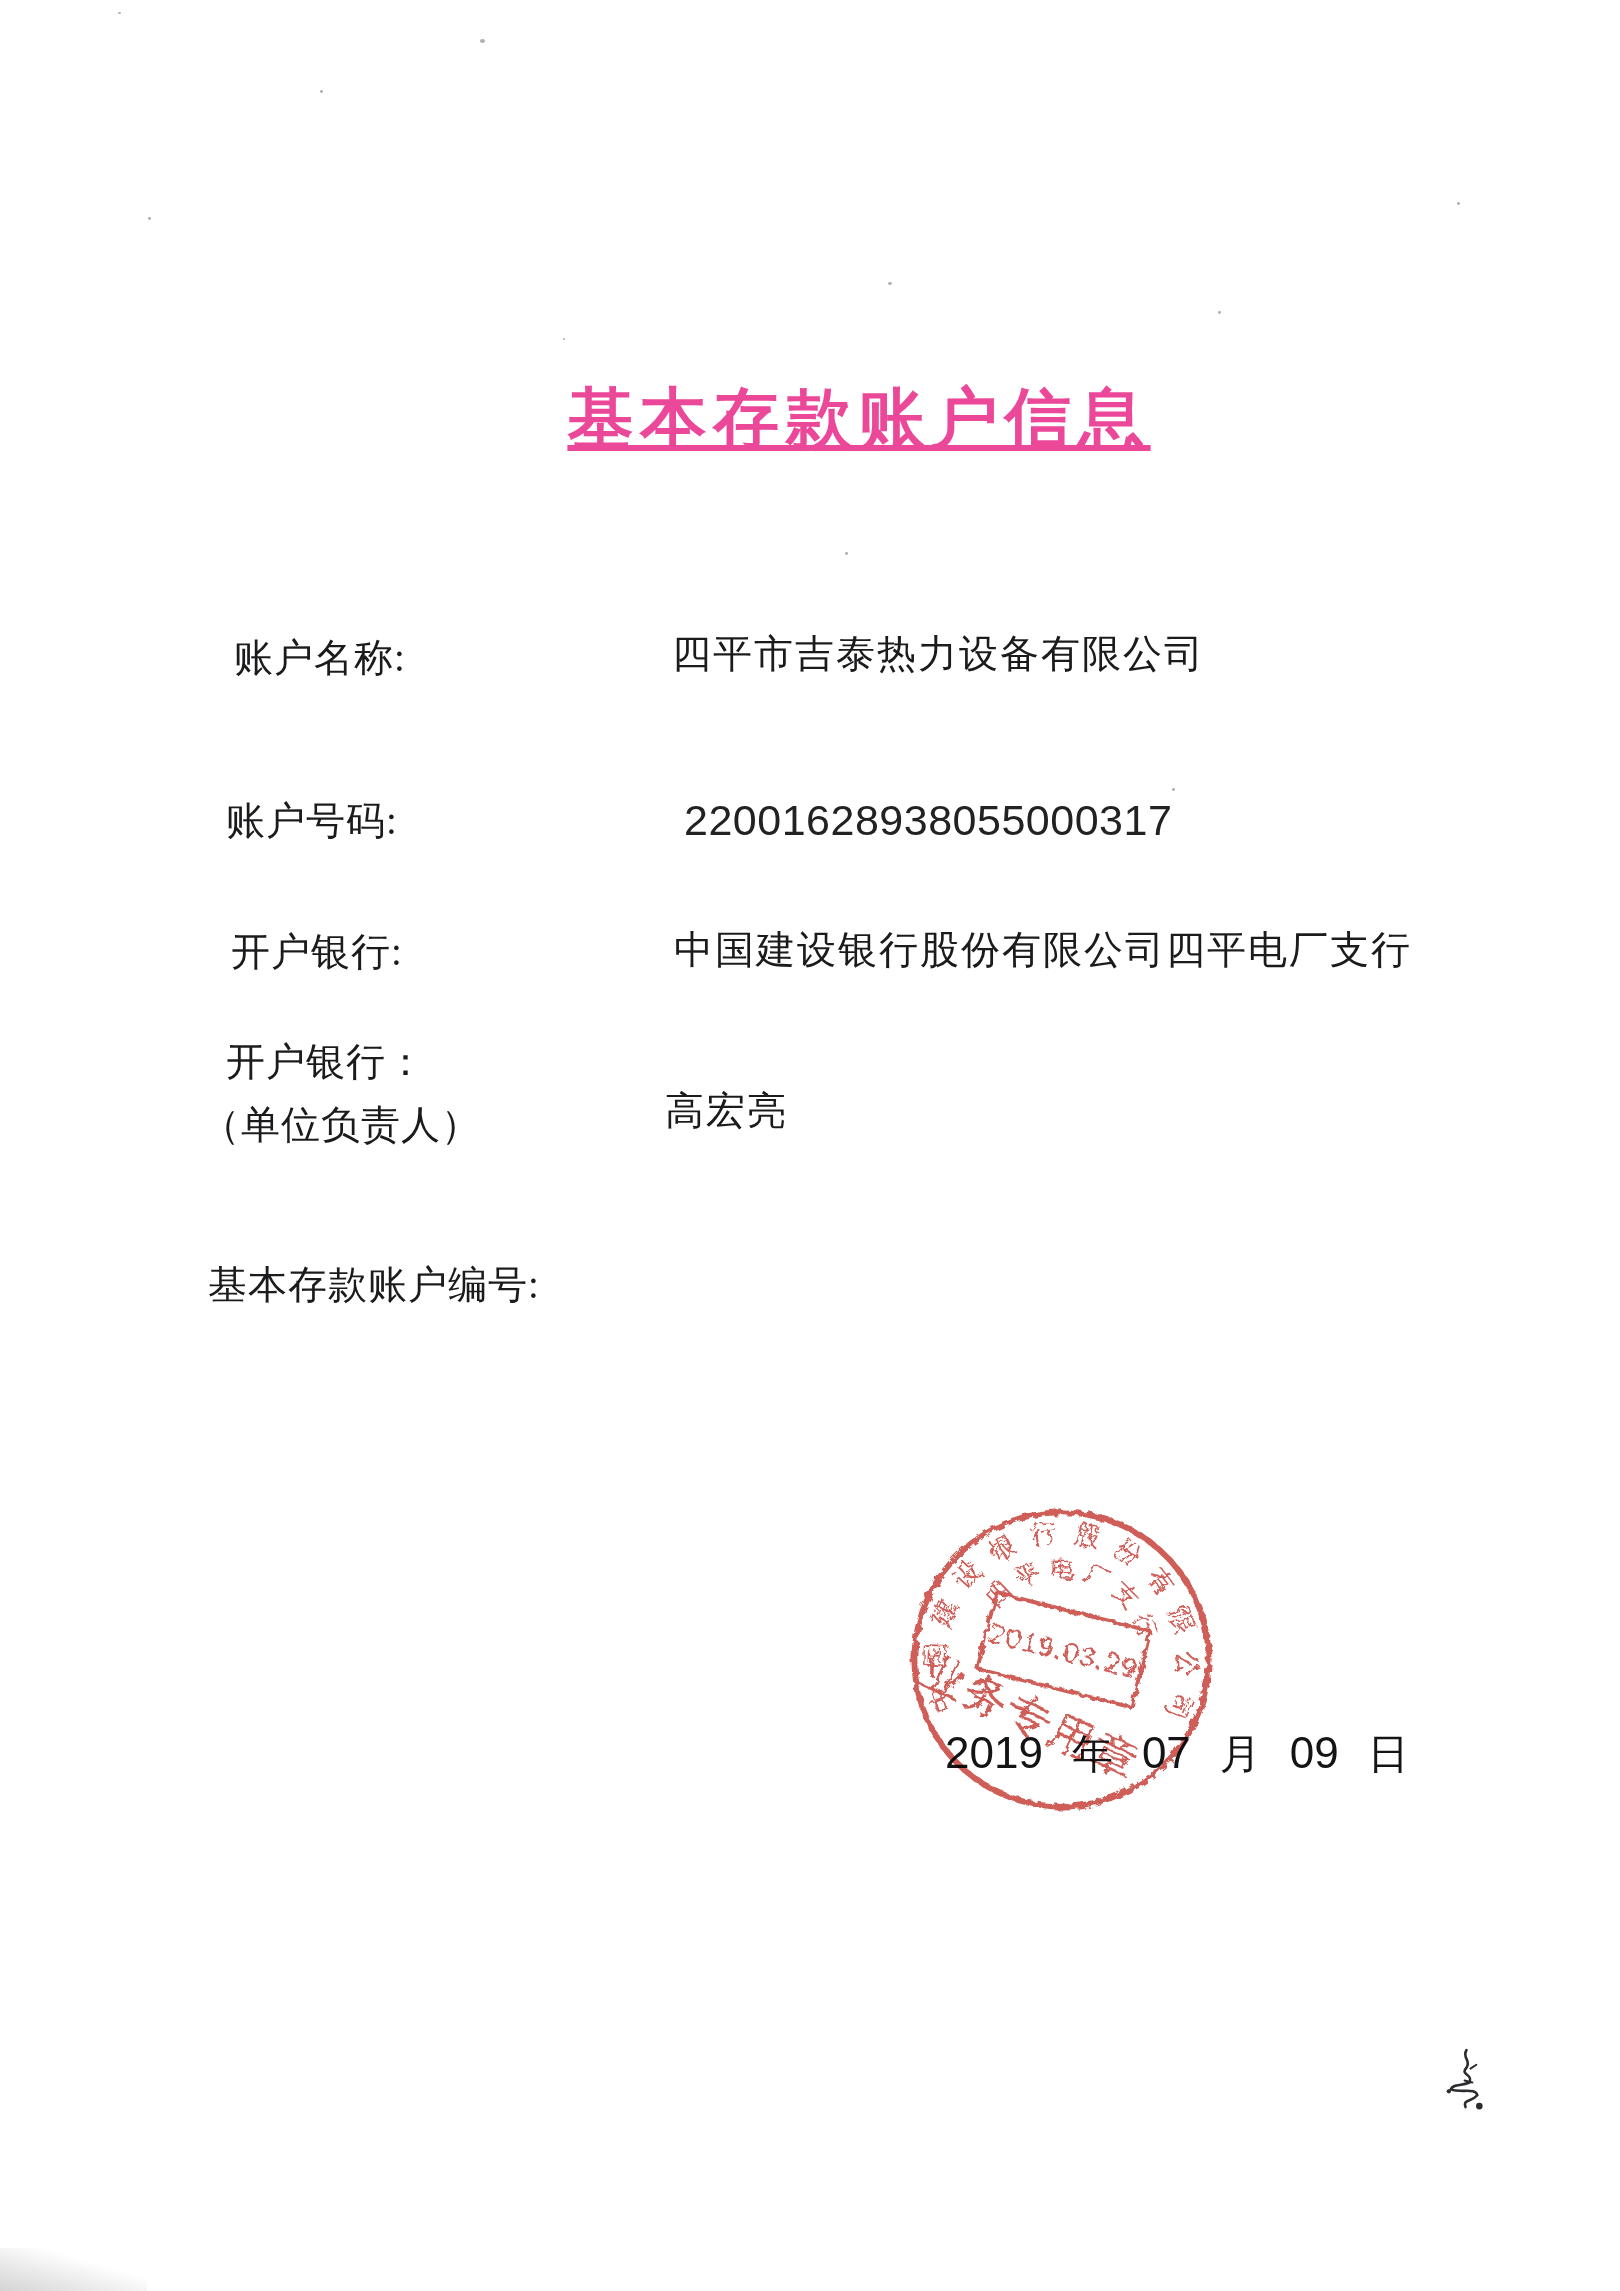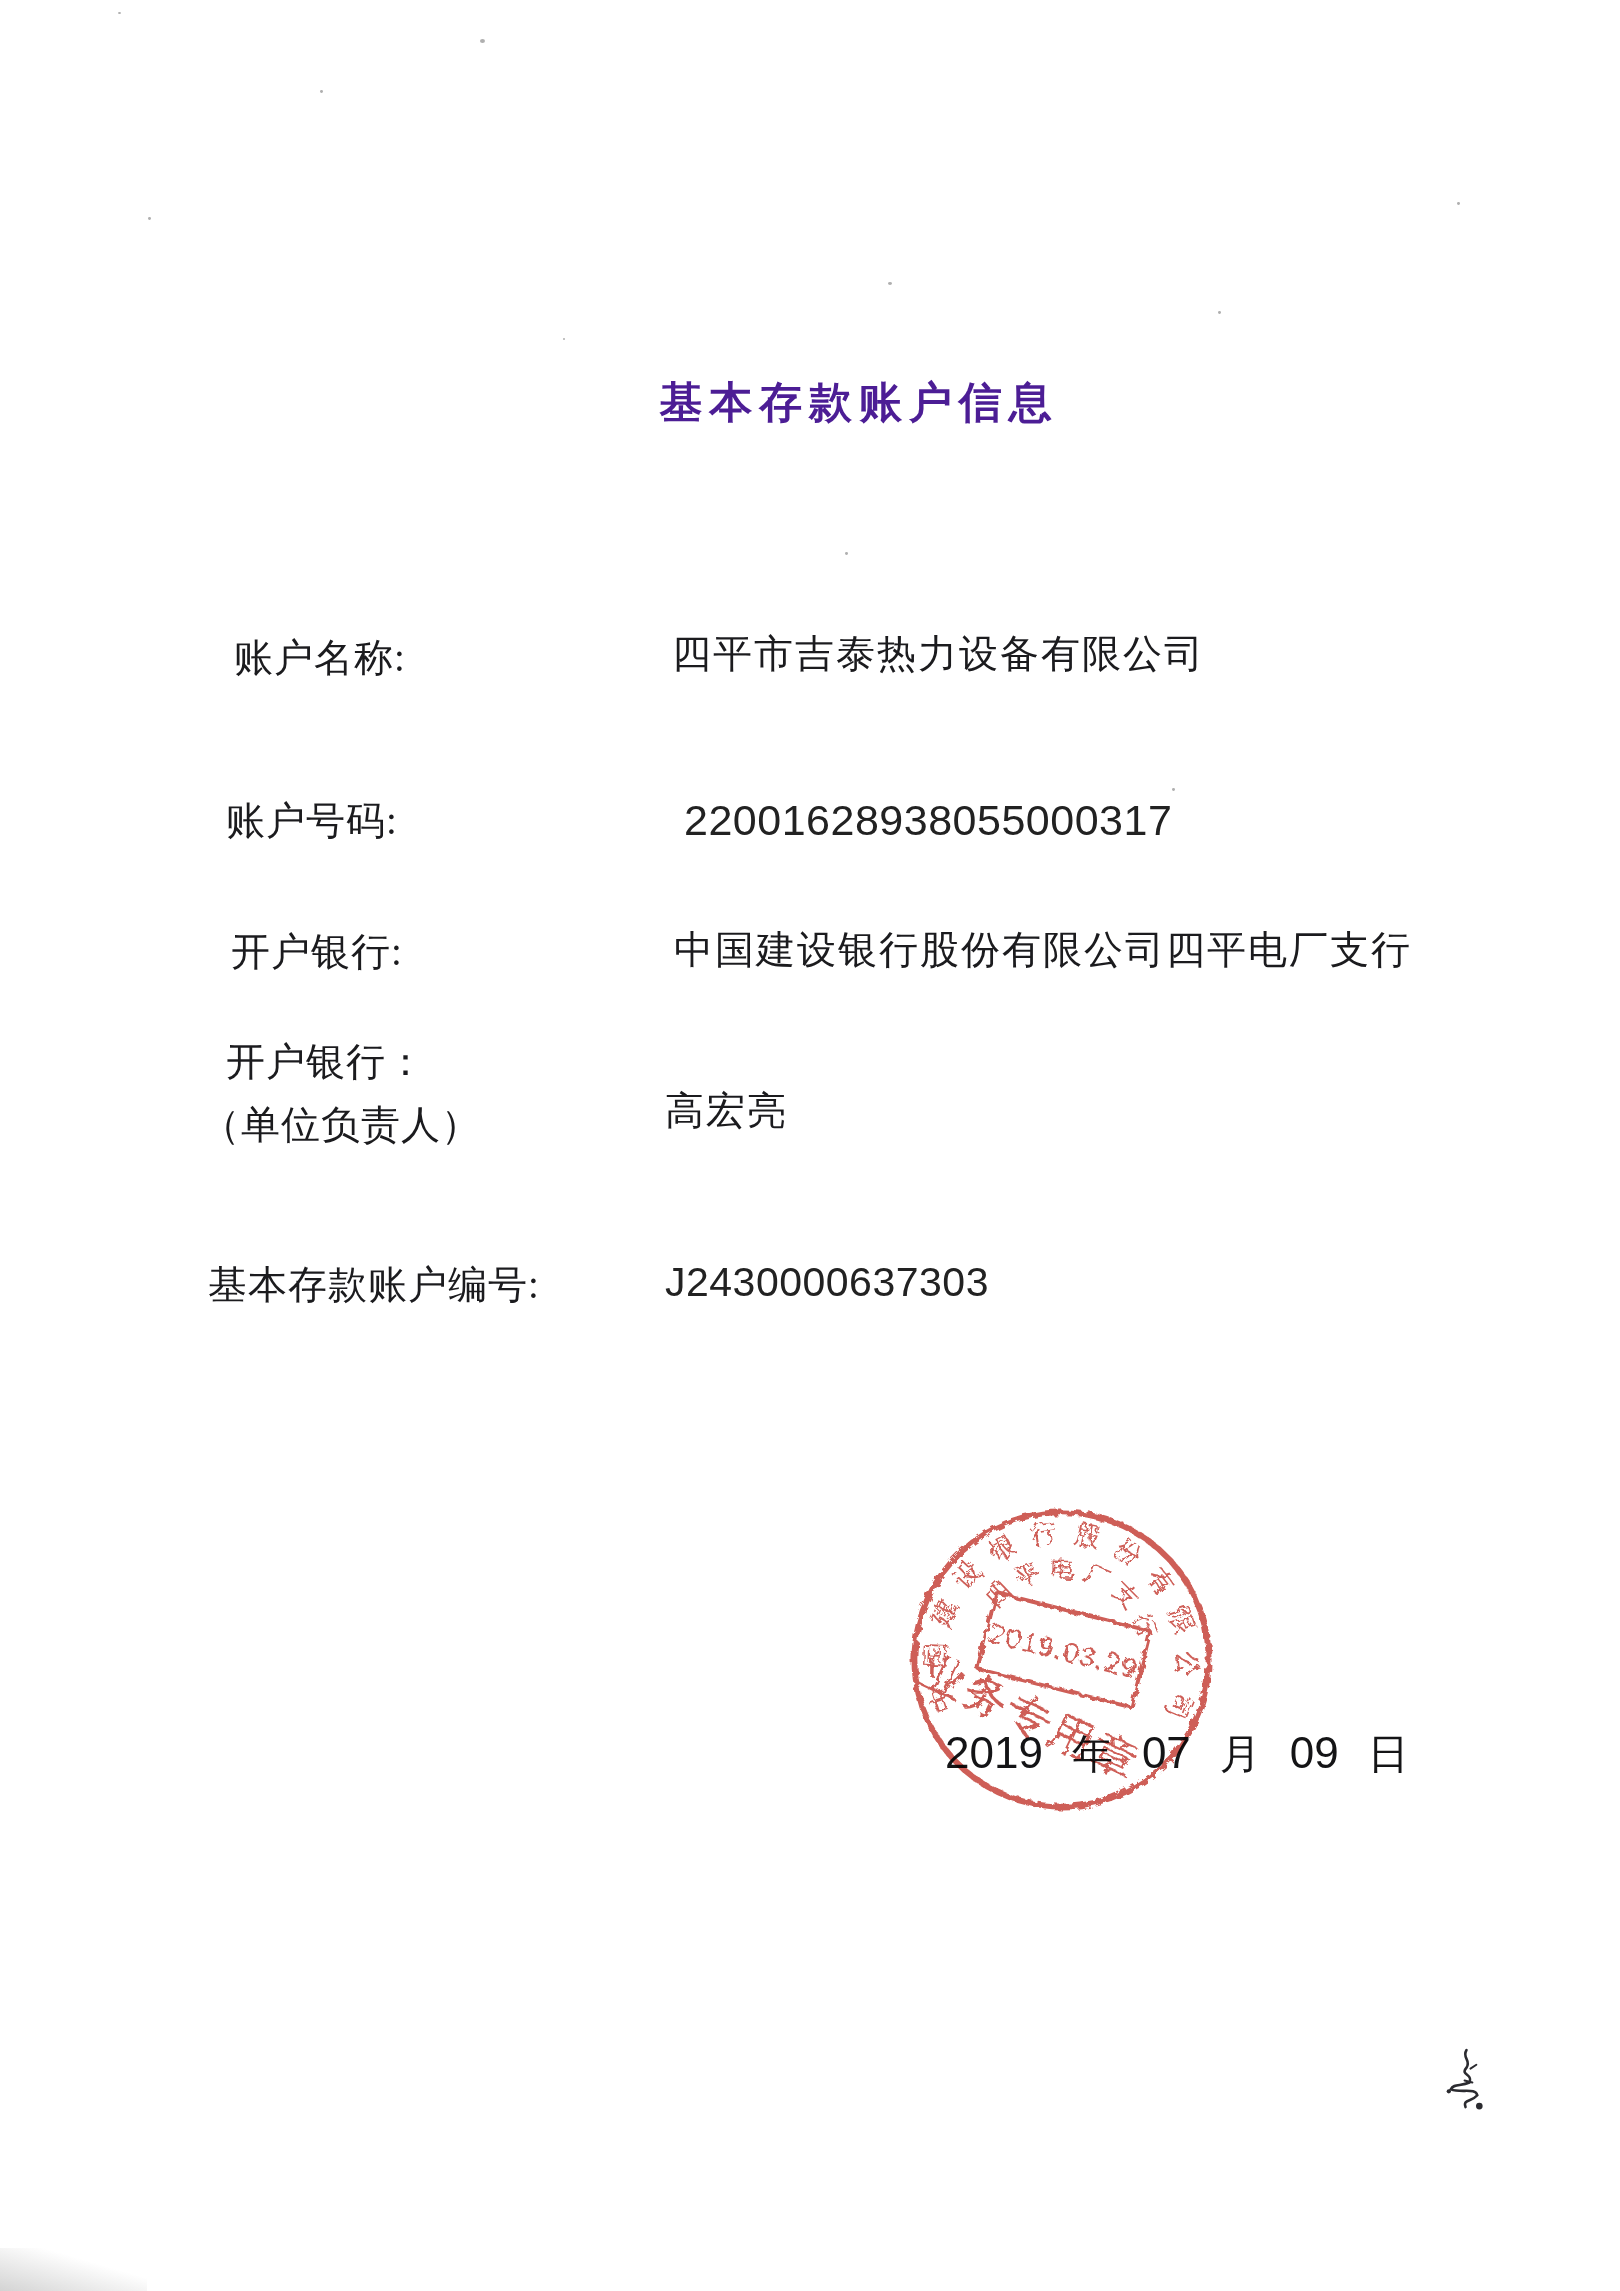--- a/index.html
+++ b/index.html
@@ -1,19 +1,19 @@
 <!DOCTYPE html>
 <html><head>
 <meta charset="utf-8">
 <style>
   html,body{margin:0;padding:0;background:#9a9a9a;}
   .page{position:relative;width:1620px;height:2292px;background:#ffffff;overflow:hidden;
         font-family:"Liberation Serif","DejaVu Serif",serif;color:#1f1f22;}
   .abs{position:absolute;white-space:nowrap;}
-  .title{font-size:43px;font-weight:700;letter-spacing:6.9px;color:#4c1d95;}
+  .title{font-size:66px;font-weight:700;letter-spacing:6.9px;color:#ec4899;text-decoration:underline;}
   .label{font-size:39px;letter-spacing:1px;color:#1b1b1e;}
   .value{font-size:39px;letter-spacing:2px;color:#1b1b1e;}
   .num{font-family:"Liberation Sans","DejaVu Sans",sans-serif;font-size:43px;letter-spacing:0.5px;color:#222;}
   .num-sm{font-family:"Liberation Sans","DejaVu Sans",sans-serif;font-size:41px;letter-spacing:0.5px;color:#222;}
   .date-line{font-size:41px;color:#141416;z-index:3;}
   .date-line .dnum{font-family:"Liberation Sans","DejaVu Sans",sans-serif;font-size:44px;margin-left:16px;}
   .date-line .gap{margin-left:29px;}
   .stamp{position:absolute;left:885px;top:1483px;width:353px;height:353px;
          mix-blend-mode:multiply;z-index:4;opacity:0.88;}
   .speck{position:absolute;background:#6e6e6e;border-radius:50%;opacity:.55;}
@@ -35,21 +35,20 @@
   <div class="abs num" style="left:684px;top:796px;">22001628938055000317</div>
 
   <div class="abs label" style="left:231px;top:925px;">开户银行:</div>
   <div class="abs value" style="left:674px;top:923px;">中国建设银行股份有限公司四平电厂支行</div>
 
   <div class="abs label" style="left:226px;top:1035px;">开户银行：</div>
   <div class="abs label" style="left:201px;top:1098px;">（单位负责人）</div>
   <div class="abs value" style="left:665px;top:1084px;">高宏亮</div>
 
   <div class="abs label" style="left:208px;top:1258px;">基本存款账户编号:</div>
-  <div class="abs num-sm" style="left:665px;top:1259px;">J2430000637303</div>
 
   <div class="abs date-line" style="left:929px;top:1727px;">
     <span class="dnum">2019</span><span class="gap">年</span><span class="dnum gap">07</span><span class="gap">月</span><span class="dnum gap">09</span><span class="gap">日</span>
   </div>
 
   <svg class="stamp" viewBox="0 0 360 360">
     <defs>
       <filter id="rough" x="-15%" y="-15%" width="130%" height="130%">
         <feTurbulence type="fractalNoise" baseFrequency="0.13" numOctaves="3" seed="11" result="n"></feTurbulence>
         <feDisplacementMap in="SourceGraphic" in2="n" scale="7"></feDisplacementMap>

